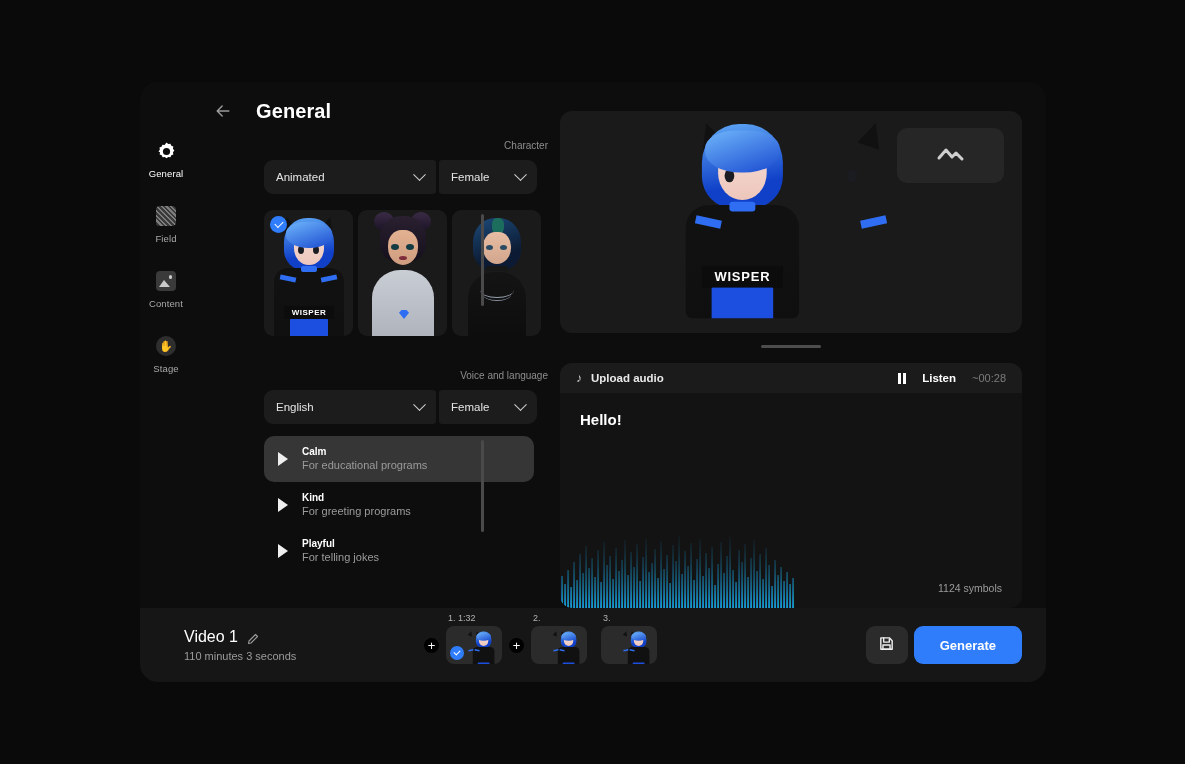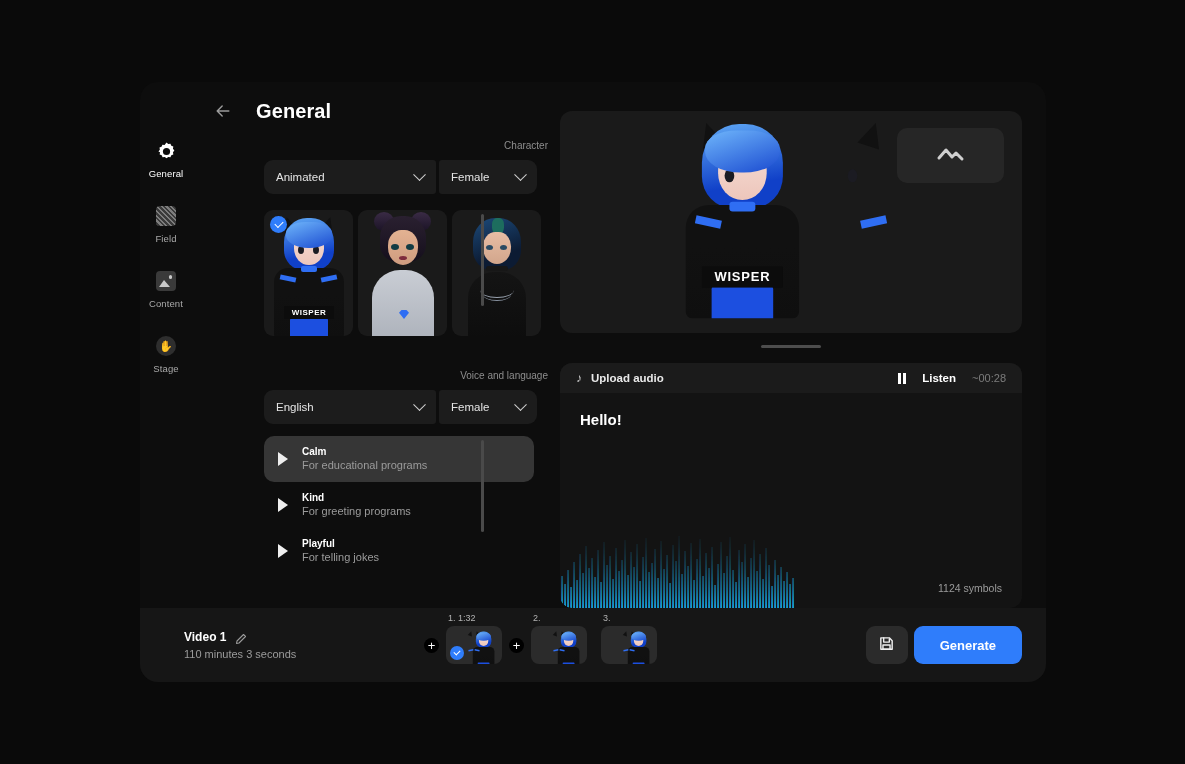--- a/index.html
+++ b/index.html
@@ -172,21 +172,21 @@
   .wave { position: absolute; left: 0; bottom: 0; width: 236px; height: 76px; overflow: hidden; border-radius: 0 0 0 12px; }
   .symbols { position: absolute; right: 20px; bottom: 14px; font-size: 10.5px; color: #9b9b9b; }
 
   
   .botbar {
     height: 74px; background: #161616; display: flex; align-items: center;
     padding: 0 24px 0 44px; flex: none; gap: 0;
   }
   .vmeta { width: 240px; flex: none; }
   .vtitle-row { display: flex; align-items: center; gap: 9px; }
-  .vtitle { font-size: 12px; font-weight: 700; color: #fff; }
+  .vtitle { font-size: 16px; font-weight: 400; color: #fff; }
   .pencil { width: 12px; height: 12px; cursor: pointer; }
   .vsub { font-size: 11px; color: #9b9b9b; margin-top: 4px; }
 
   .strip { display: flex; align-items: center; gap: 7px; flex: 1; }
   .plusb { width: 15px; height: 15px; border-radius: 50%; background: #000; color: #fff; font-size: 13px;
            display: flex; align-items: center; justify-content: center; line-height: 1; cursor: pointer; flex: none;}
   .clipwrap { position: relative; }
   .cliplabel { position: absolute; top: -13px; left: 2px; font-size: 9px; color: #b3b3b3; white-space: nowrap; }
   .clip { width: 56px; height: 38px; border-radius: 8px; background: #2b2b2b; position: relative; overflow: hidden; cursor: pointer; }
   .clip .mini { position: absolute; left: 50%; top: 3px; transform: translateX(-50%); width: 28px; height: 34px; }

